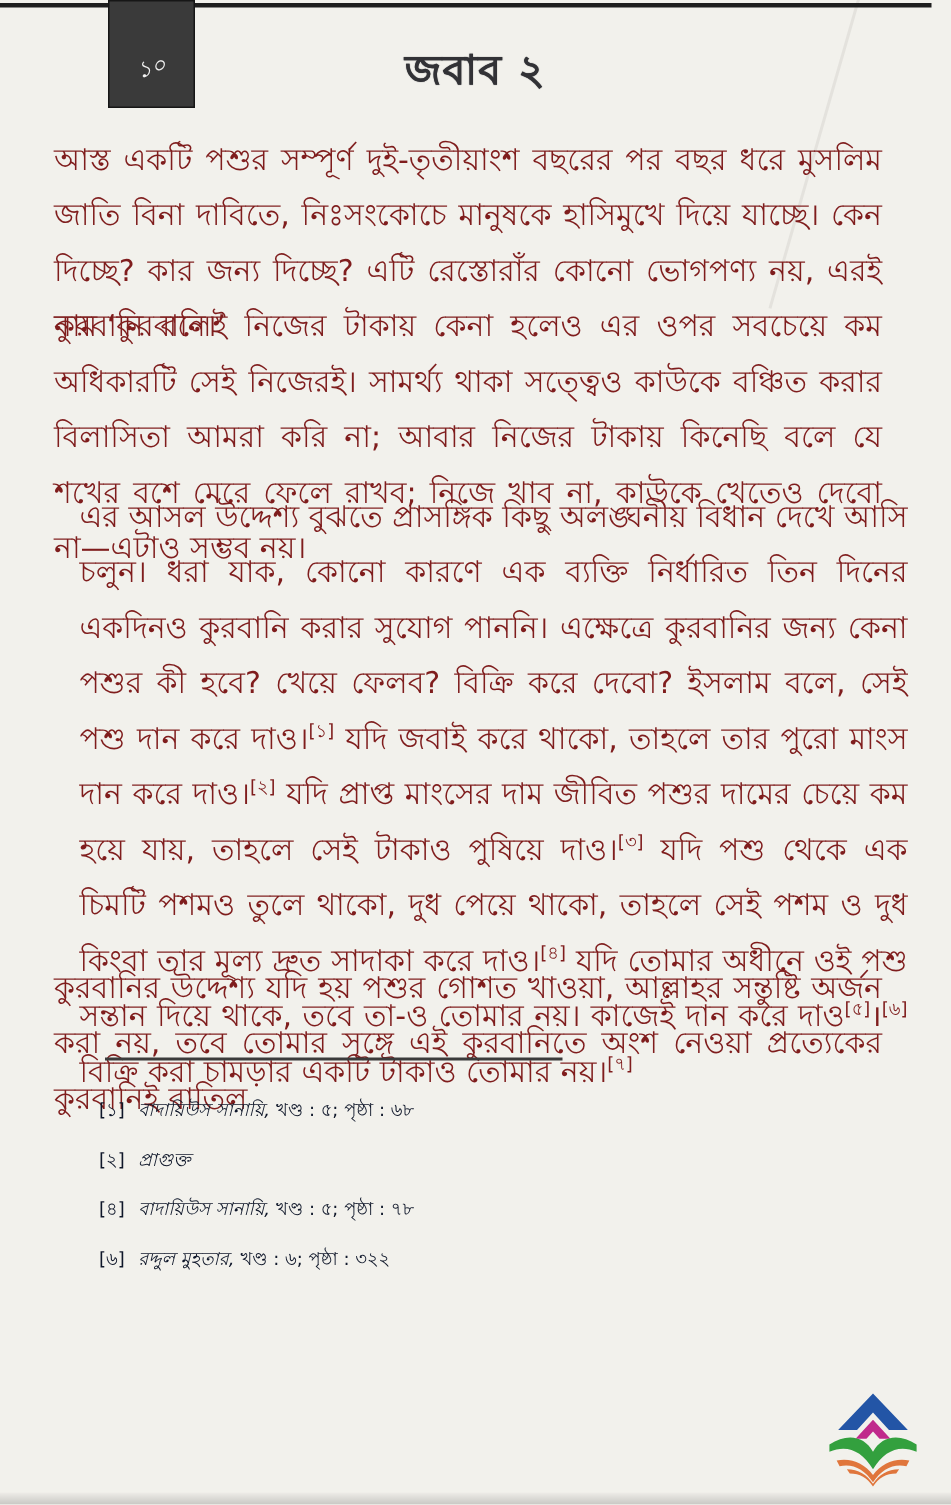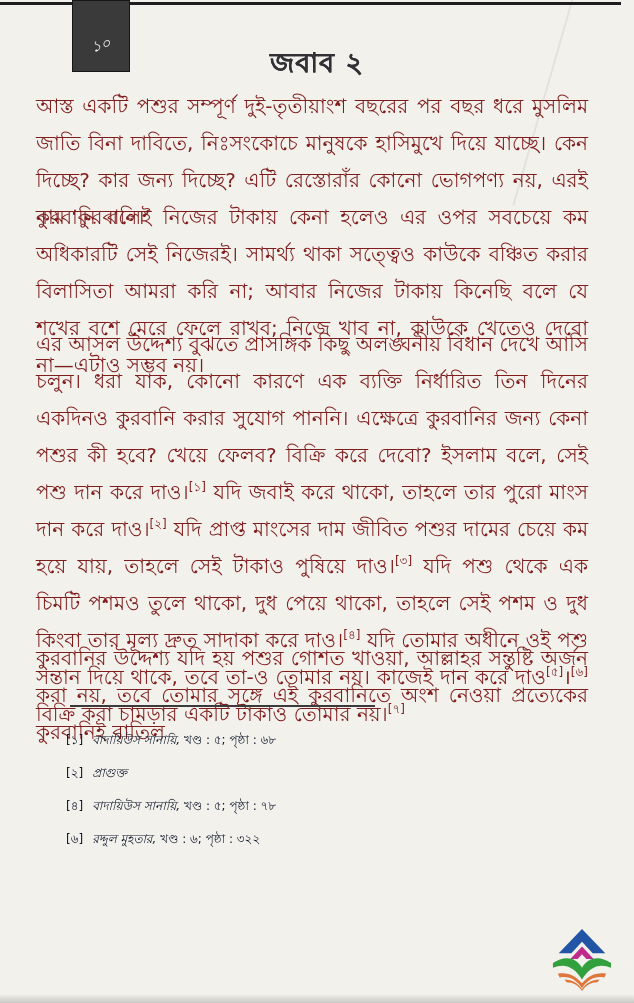--- a/index.html
+++ b/index.html
@@ -16,27 +16,27 @@
     background:linear-gradient(to bottom,#eeece8,#c9c8c4);}
   .top-rule{position:absolute;top:2px;left:0;width:621px;height:3px;background:#1e1e1e;}
 
   .page-num-box{position:absolute;left:72px;top:0;width:58px;height:72px;
     background:#3a3a3a;border:1px solid #161616;box-sizing:border-box;}
   .page-num{position:absolute;left:0;right:0;top:32px;text-align:center;
     color:#f2f2f2;font-size:15px;font-style:italic;transform:rotate(-14deg);}
 
   .header-title{position:absolute;top:26px;left:0;width:100%;text-align:center;
     font-size:27px;font-weight:700;color:#323236;letter-spacing:1px;
-    text-shadow:0 0 .6px #323236;margin-top:16px;}
+    text-shadow:0 0 .6px #323236;}
 
   .para{position:absolute;left:36px;width:552px;font-size:20px;line-height:37px;
     color:#7f1d1d;text-align:justify;}
   #para-1{top:88px;}
   #para-2{top:199px;}
-  #para-3{top:326px;}
+  #para-3{top:326px;margin-left:17px;}
   #para-4{top:640px;}
   sup.fnref{font-size:12px;line-height:0;vertical-align:super;}
 
   .fn-rule{position:absolute;left:70px;top:705px;width:305px;height:2px;background:#3b3b3b;}
 
   .footnotes{position:absolute;left:66px;top:730px;width:500px;}
   .fn-row{font-size:12px;line-height:20px;color:#0f172a;margin-bottom:13px;
     white-space:nowrap;}
   .fn-marker{display:inline-block;margin-right:9px;}
   .fn-source{font-style:italic;margin-right:4px;}

